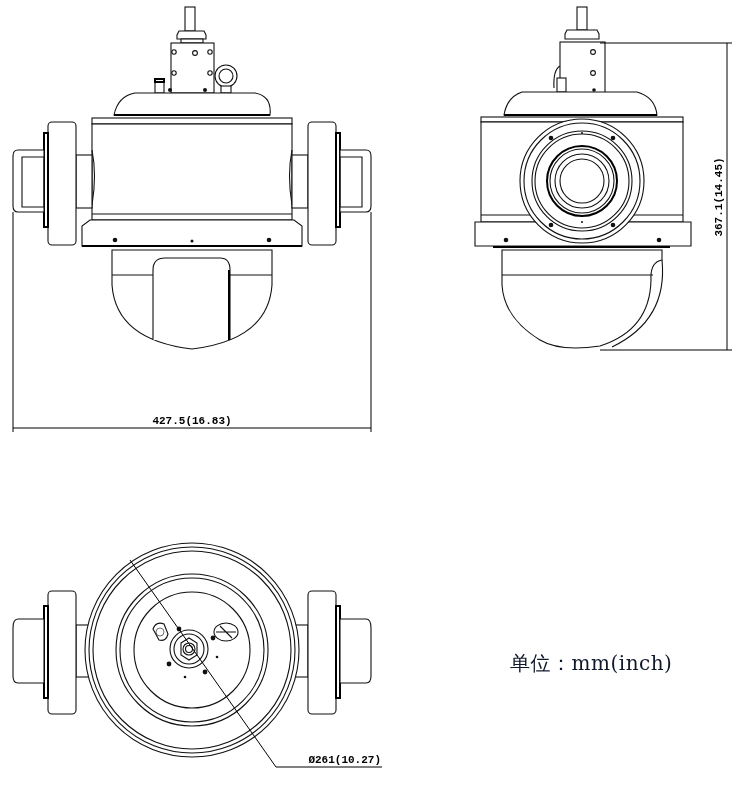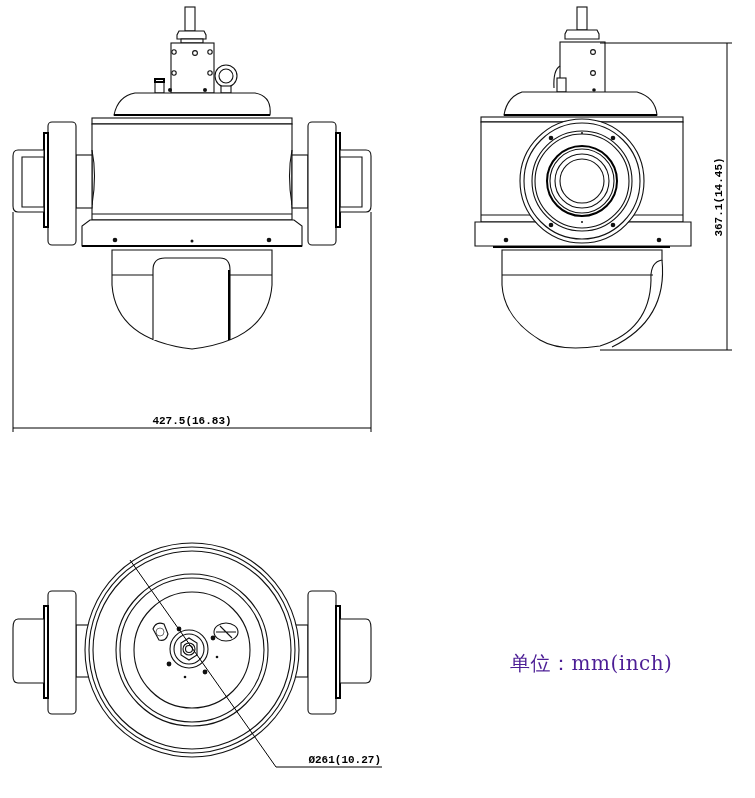--- a/index.html
+++ b/index.html
@@ -5,21 +5,21 @@
   html, body { margin:0; padding:0; background:#ffffff; }
   body { width:755px; height:798px; position:relative; overflow:hidden; font-family:"DejaVu Serif", serif; }
   #drawing { position:absolute; left:0; top:0; width:755px; height:798px; }
   .ln { fill:none; stroke:#111; stroke-width:1.1; }
   .lnb { fill:none; stroke:#000; stroke-width:2; }
   .lnt { fill:none; stroke:#333; stroke-width:0.7; }
   .fillw { fill:#fff; stroke:#111; stroke-width:1.1; }
   .dot { fill:#111; }
   .dim { fill:none; stroke:#000; stroke-width:1; }
   .dimtxt { font-family:"Liberation Mono","DejaVu Sans Mono", monospace; font-size:11px; font-weight:bold; fill:#000; }
-  .unit { position:absolute; left:510px; top:650px; font-family:"DejaVu Serif", serif; font-size:20px; color:#4c1d95; letter-spacing:0.5px; }
+  .unit { position:absolute; left:510px; top:650px; font-family:"DejaVu Serif", serif; font-size:20px; color:#0f172a; letter-spacing:0.5px; }
 </style>
 </head>
 <body>
 
 <svg id="drawing" viewBox="0 0 755 798" xmlns="http://www.w3.org/2000/svg">
 
   <g>
 
     <rect class="fillw" x="185" y="7" width="10" height="24"></rect>
 

